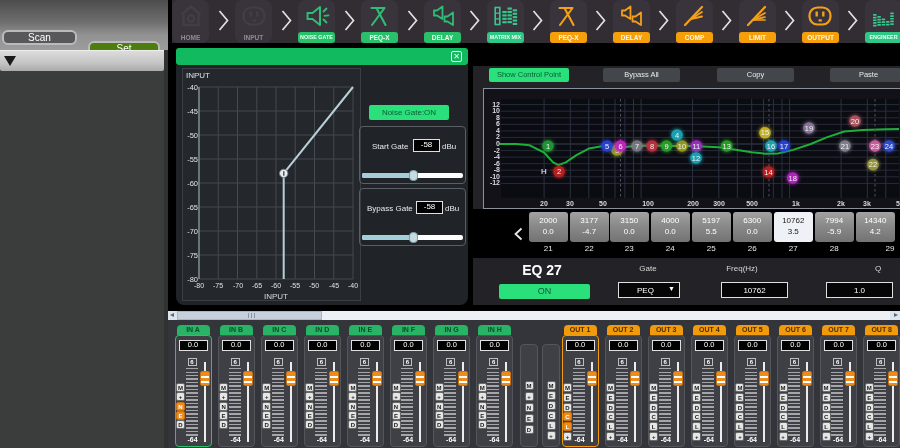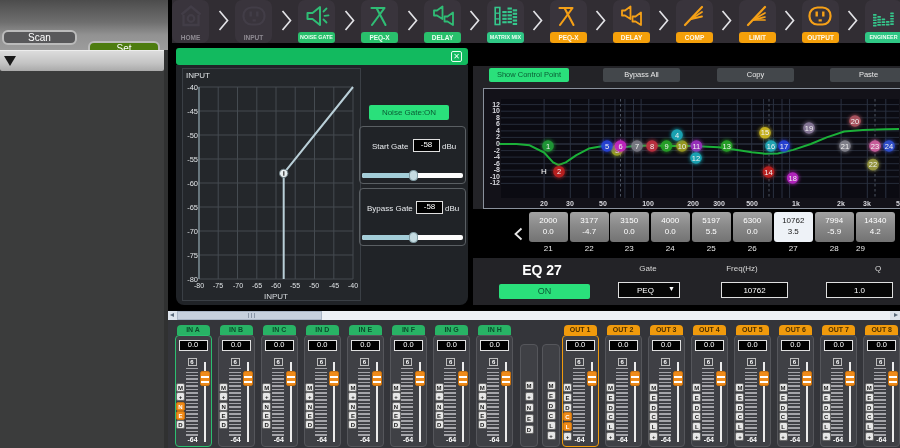--- a/index.html
+++ b/index.html
@@ -397,21 +397,21 @@
 <div class="abs" style="left:178px;top:196px;width:38.5px;text-align:center;color:#e8e8e8;font-size:8px;">24</div>
 <div class="abs" style="left:219px;top:164px;width:38.5px;height:29.5px;background:linear-gradient(to bottom,#a2a2a2,#8a8a8a 45%,#737373);color:#fff;border-radius:3px;font-size:8px;text-align:center;padding-top:3px;line-height:11px;">5197<br>5.5</div>
 <div class="abs" style="left:219px;top:196px;width:38.5px;text-align:center;color:#e8e8e8;font-size:8px;">25</div>
 <div class="abs" style="left:260px;top:164px;width:38.5px;height:29.5px;background:linear-gradient(to bottom,#a2a2a2,#8a8a8a 45%,#737373);color:#fff;border-radius:3px;font-size:8px;text-align:center;padding-top:3px;line-height:11px;">6300<br>0.0</div>
 <div class="abs" style="left:260px;top:196px;width:38.5px;text-align:center;color:#e8e8e8;font-size:8px;">26</div>
 <div class="abs" style="left:301px;top:164px;width:38.5px;height:29.5px;background:#eef2f7;color:#1a1a1a;border-radius:3px;font-size:8px;text-align:center;padding-top:3px;line-height:11px;">10762<br>3.5</div>
 <div class="abs" style="left:301px;top:196px;width:38.5px;text-align:center;color:#e8e8e8;font-size:8px;">27</div>
 <div class="abs" style="left:342px;top:164px;width:38.5px;height:29.5px;background:linear-gradient(to bottom,#a2a2a2,#8a8a8a 45%,#737373);color:#fff;border-radius:3px;font-size:8px;text-align:center;padding-top:3px;line-height:11px;">7994<br>-5.9</div>
 <div class="abs" style="left:342px;top:196px;width:38.5px;text-align:center;color:#e8e8e8;font-size:8px;">28</div>
 <div class="abs" style="left:383px;top:164px;width:38.5px;height:29.5px;background:linear-gradient(to bottom,#a2a2a2,#8a8a8a 45%,#737373);color:#fff;border-radius:3px;font-size:8px;text-align:center;padding-top:3px;line-height:11px;">14340<br>4.2</div>
-<div class="abs" style="left:383px;top:196px;width:38.5px;text-align:left;color:#e8e8e8;font-size:8px;">29</div>
+<div class="abs" style="left:383px;top:196px;width:38.5px;text-align:right;color:#e8e8e8;font-size:8px;">29</div>
 
   <div class="abs" style="left:39px;top:214px;width:60px;text-align:center;color:#fff;font-size:14px;font-weight:bold;">EQ 27</div>
   <div class="abs" style="left:26px;top:236px;width:91px;height:15px;background:#2ae07b;border-radius:2px;color:#0b5c35;font-size:9px;text-align:center;line-height:15px;">ON</div>
   <div class="abs" style="left:145px;top:216px;width:60px;text-align:center;color:#d8d8d8;font-size:8px;">Gate</div>
   <div class="abs" style="left:145px;top:234px;width:62px;height:16px;background:#060606;border:1px solid #e0e0e0;color:#fff;font-size:8px;">
     <span style="position:absolute;left:18px;top:3px;">PEQ</span>
     <span style="position:absolute;right:4px;top:2px;font-size:7px;color:#fff;">▼</span>
   </div>
   <div class="abs" style="left:234px;top:216px;width:70px;text-align:center;color:#d8d8d8;font-size:8px;">Freq(Hz)</div>
   <div class="abs" style="left:248px;top:234px;width:67px;height:16px;background:#060606;border:1px solid #e0e0e0;color:#fff;font-size:8px;text-align:center;line-height:15px;">10762</div>

